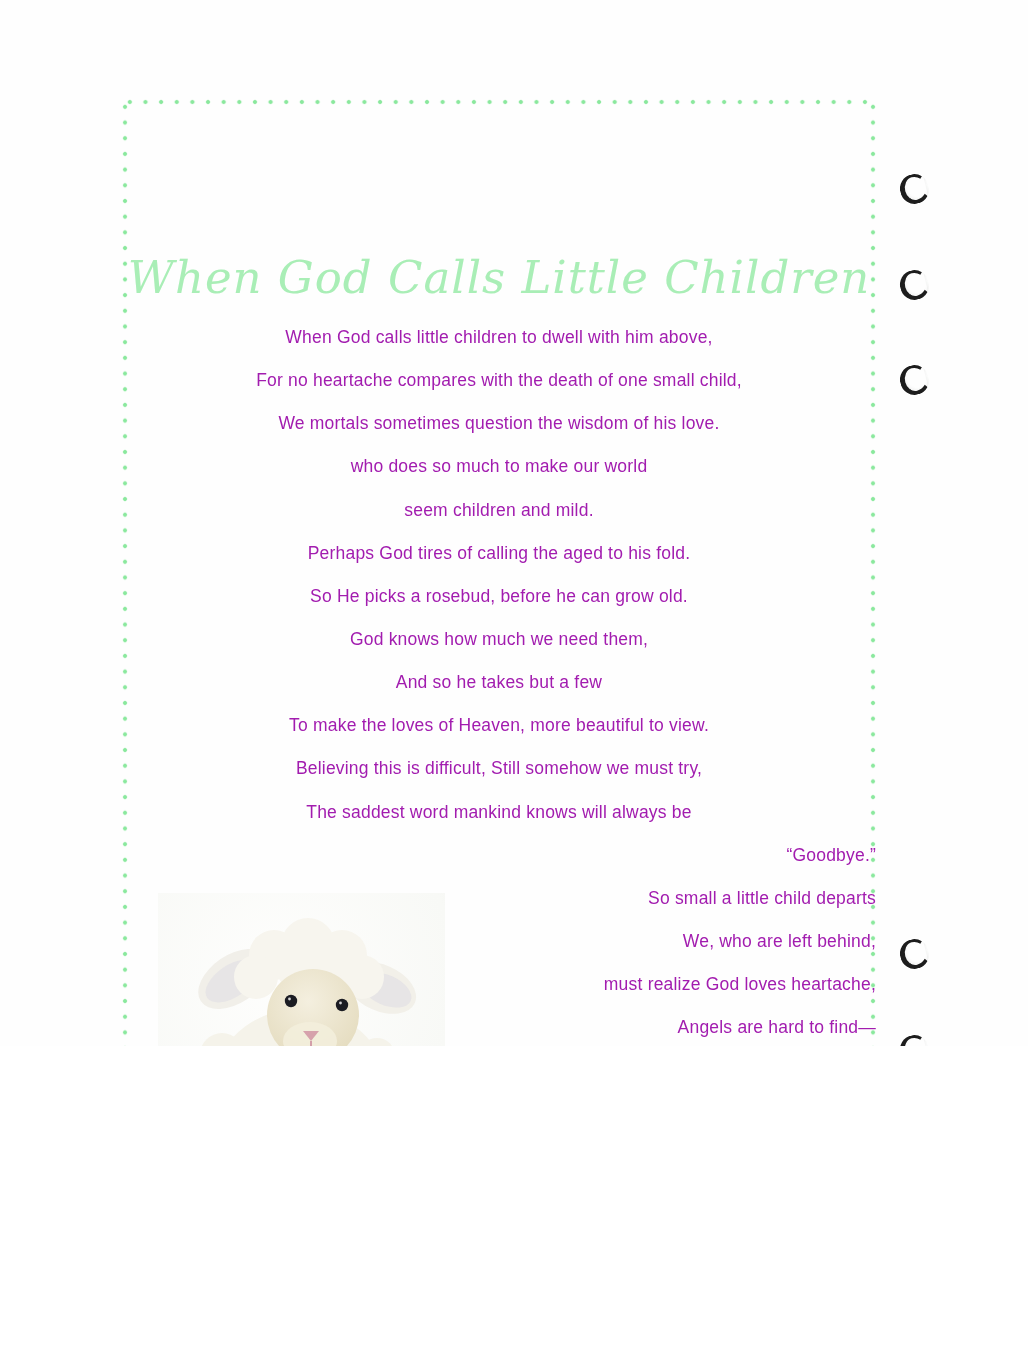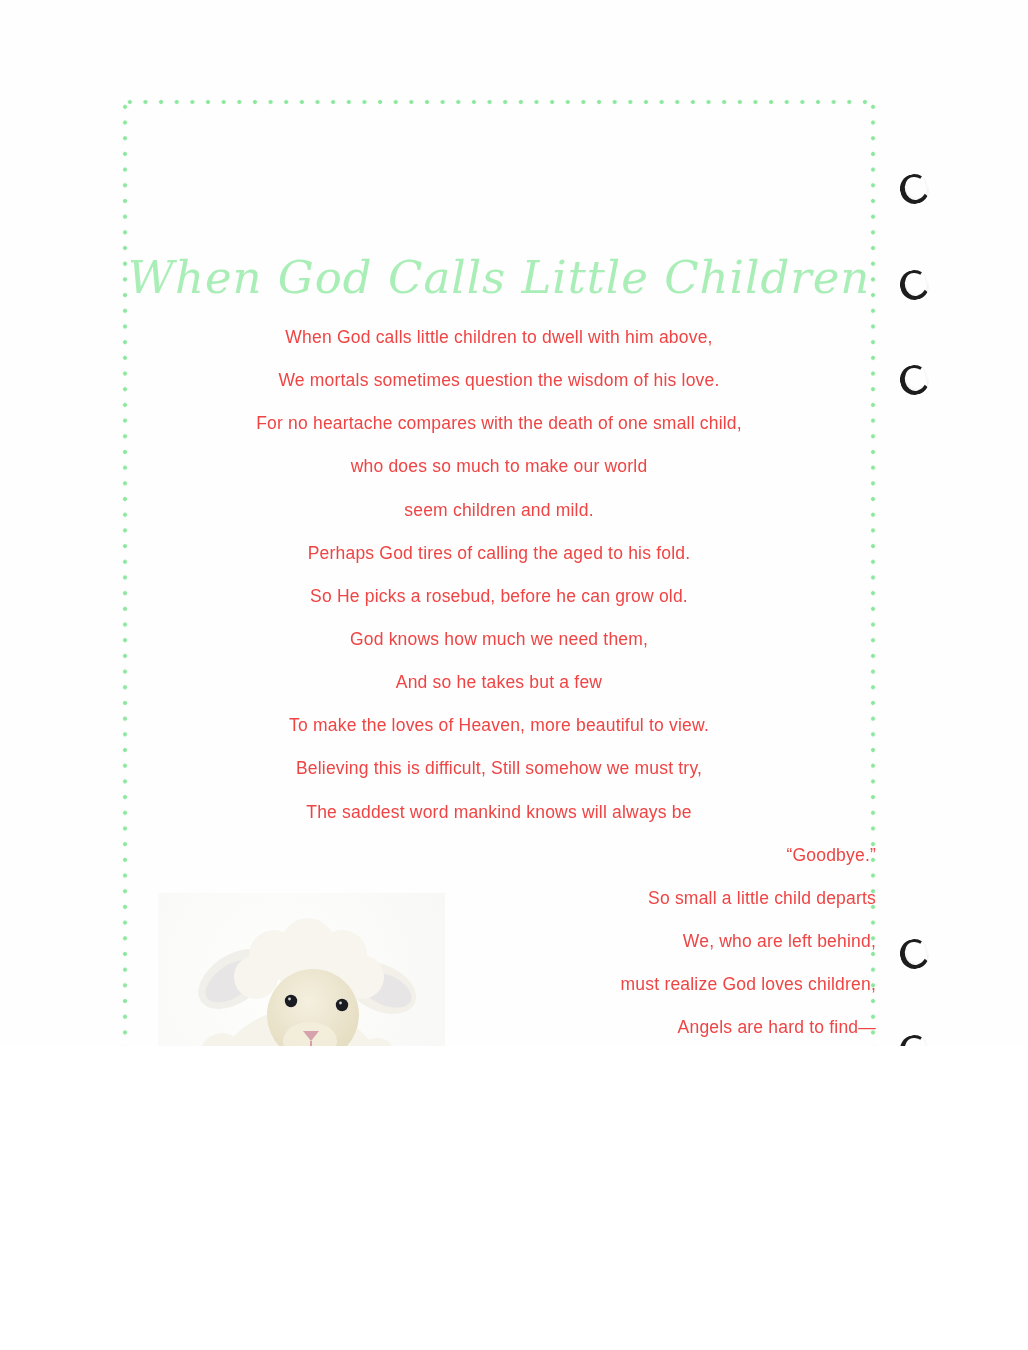--- a/index.html
+++ b/index.html
@@ -22,21 +22,21 @@
   .page-title{
     position:absolute;left:122px;top:212px;width:754px;
     text-align:center;
     font-family:"DejaVu Serif",serif;font-style:italic;font-weight:400;
     font-size:45px;line-height:72px;color:#a9eeb6;letter-spacing:1px;
   }
   
   .poem{position:absolute;left:122px;top:316px;width:754px;}
   .poem-line{
     height:43.15px;line-height:43.15px;
-    font-size:17.5px;color:#ef4444;letter-spacing:0.2px;
+    font-size:17.5px;color:#a21caf;letter-spacing:0.2px;
     text-align:center;white-space:nowrap;
   }
   .poem-line.left-aligned{text-align:right;}
   .attribution{
     position:absolute;left:584px;top:1096px;
     font-size:15px;line-height:20px;color:#8b5cf6;letter-spacing:0.4px;
   }
   
   .lamb-photo{position:absolute;left:158px;top:893px;width:287px;height:300px;}
   .lamb-photo svg{display:block;}
@@ -66,35 +66,35 @@
     <div class="dot-edge dot-top"></div>
     <div class="dot-edge dot-bottom"></div>
     <div class="dot-edge dot-left"></div>
     <div class="dot-edge dot-right"></div>
   </div>
 
   <h1 class="page-title">When God Calls Little Children</h1>
 
   <div class="poem" id="poem">
       <div class="poem-line">When God calls little children to dwell with him above,</div>
+      <div class="poem-line">For no heartache compares with the death of one small child,</div>
       <div class="poem-line">We mortals sometimes question the wisdom of his love.</div>
-      <div class="poem-line">For no heartache compares with the death of one small child,</div>
       <div class="poem-line">who does so much to make our world</div>
       <div class="poem-line">seem children and mild.</div>
       <div class="poem-line">Perhaps God tires of calling the aged to his fold.</div>
       <div class="poem-line">So He picks a rosebud, before he can grow old.</div>
       <div class="poem-line">God knows how much we need them,</div>
       <div class="poem-line">And so he takes but a few</div>
       <div class="poem-line">To make the loves of Heaven, more beautiful to view.</div>
       <div class="poem-line">Believing this is difficult, Still somehow we must try,</div>
       <div class="poem-line">The saddest word mankind knows will always be</div>
       <div class="poem-line left-aligned" style="padding-left: 363px;">“Goodbye.”</div>
       <div class="poem-line left-aligned" style="padding-left: 360px;">So small a little child departs</div>
       <div class="poem-line left-aligned" style="padding-left: 360px;">We, who are left behind,</div>
-      <div class="poem-line left-aligned" style="padding-left: 361px;">must realize God loves children,</div>
+      <div class="poem-line left-aligned" style="padding-left: 361px;">must realize God loves heartache,</div>
       <div class="poem-line left-aligned" style="padding-left: 365px;">Angels are hard to find—</div>
     </div>
 
   <div class="attribution">Unknown</div>
 
   <div class="lamb-photo" title="White plush toy lamb with a light green ribbon bow">
     <svg width="287" height="300" viewBox="0 0 287 300" xmlns="http://www.w3.org/2000/svg" role="img">
       <defs>
         <radialGradient id="pbg" cx="42%" cy="28%" r="95%">
           <stop offset="0" stop-color="#fefefd"></stop>

